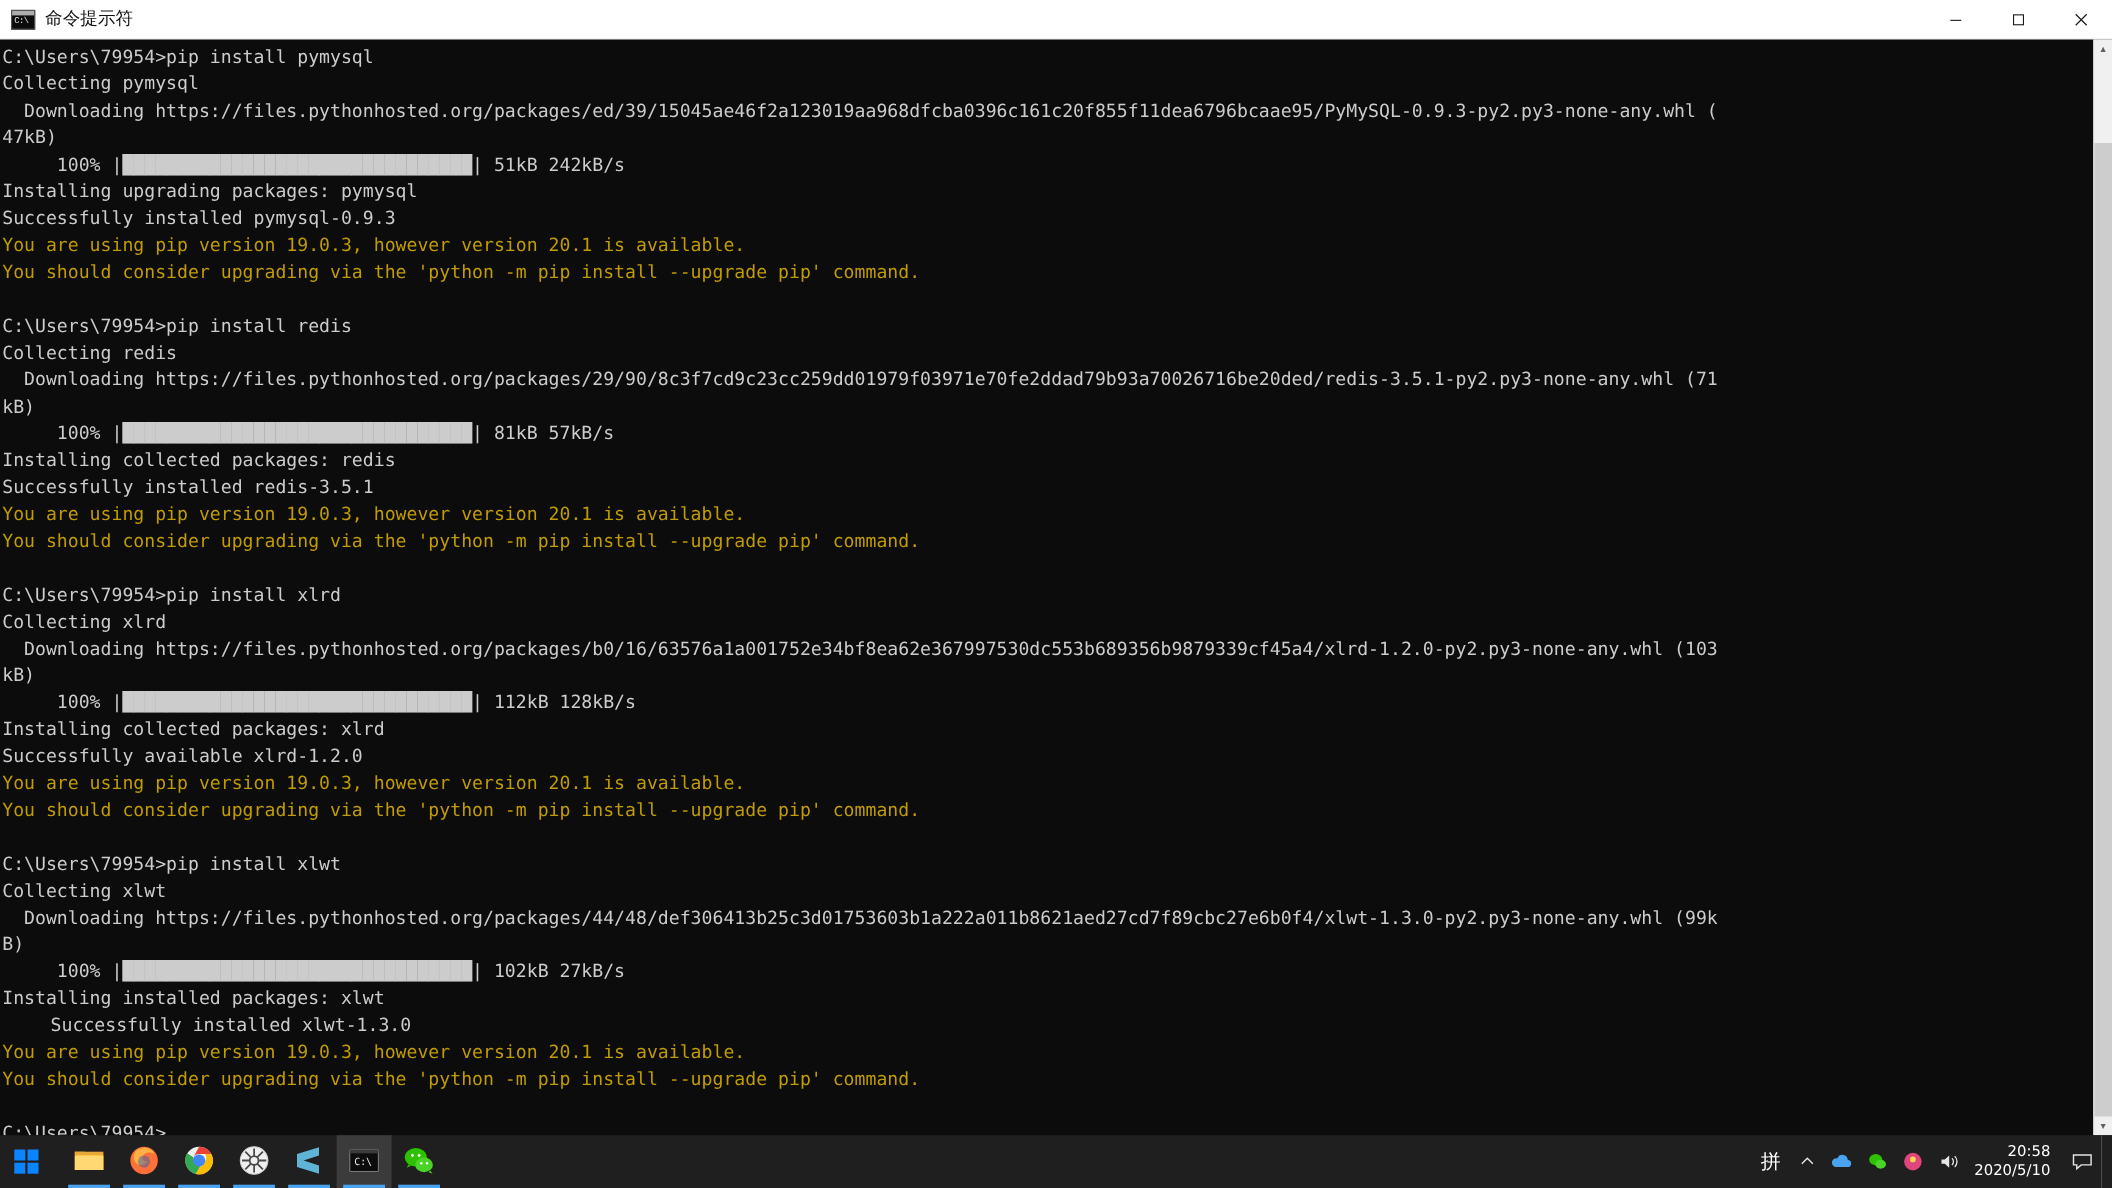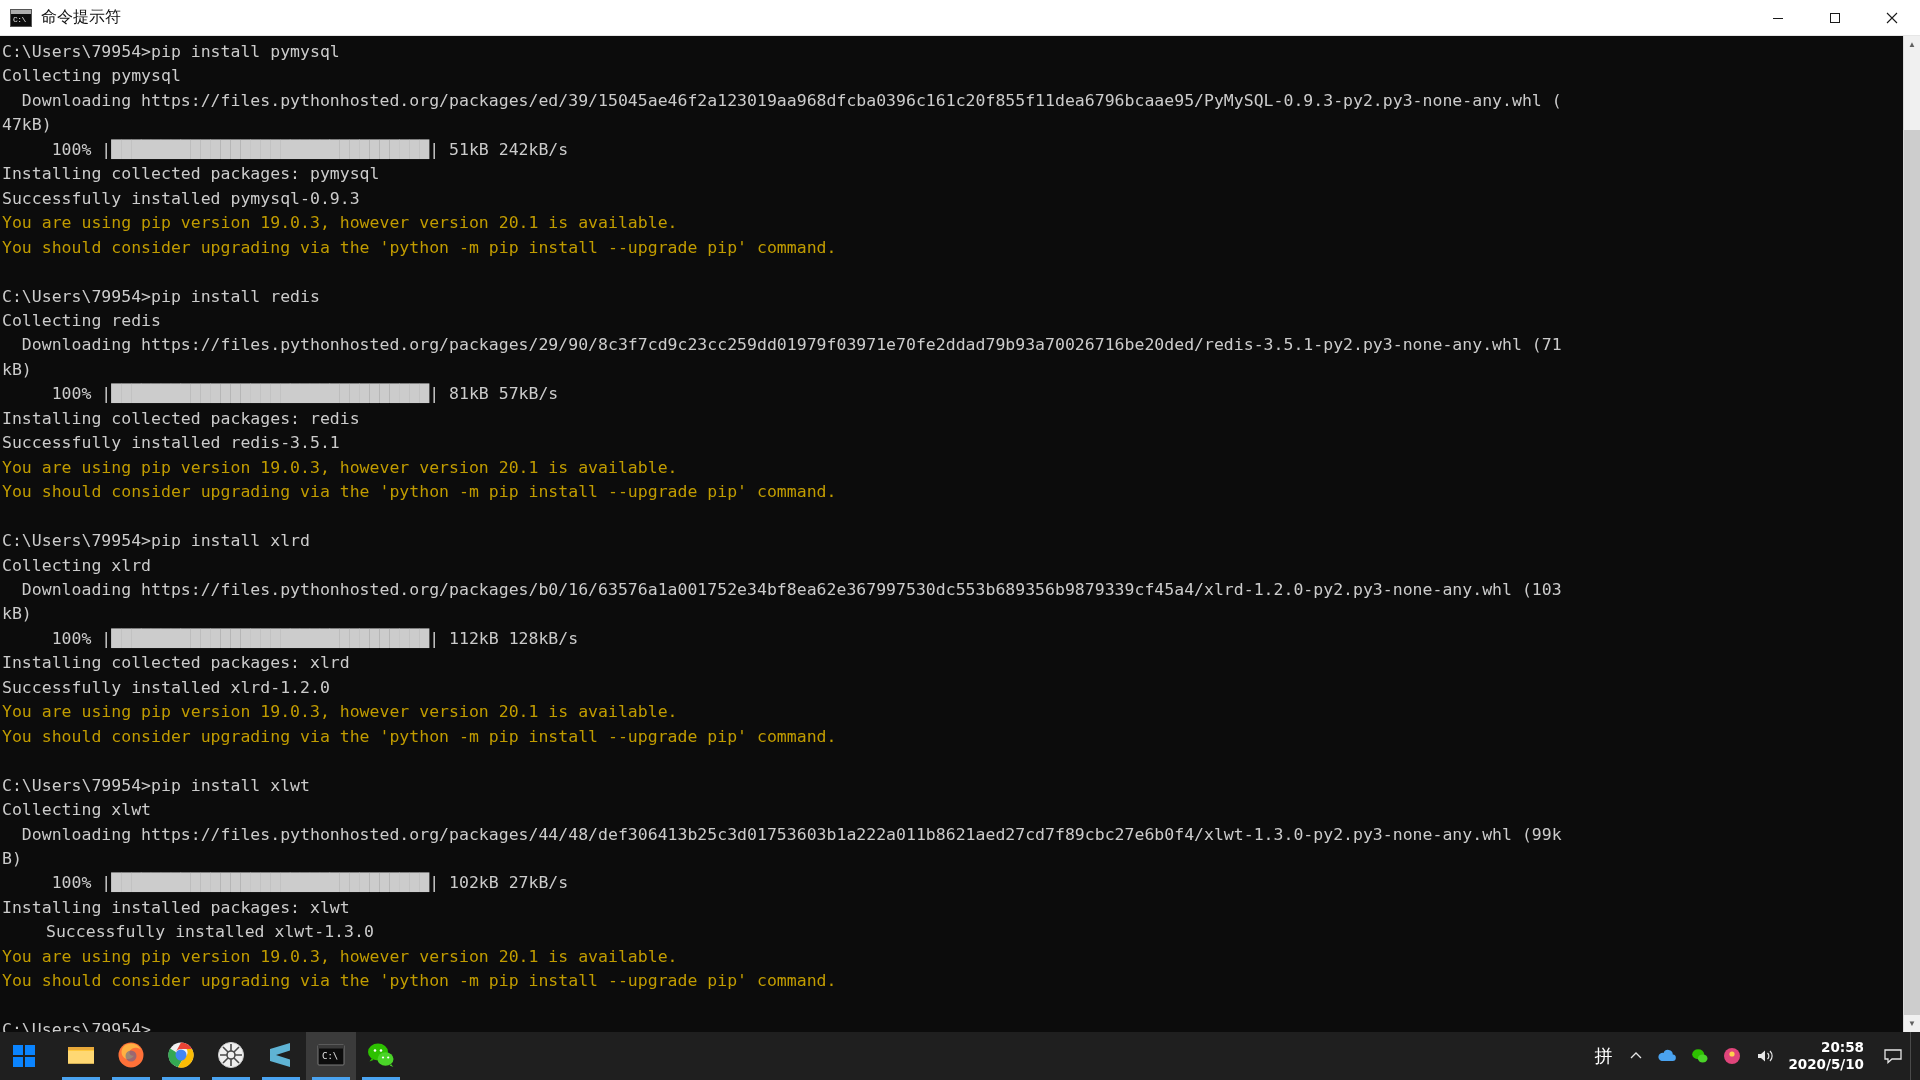--- a/index.html
+++ b/index.html
@@ -63,21 +63,21 @@
   .task { width:50px; height:48px; display:flex; align-items:flex-start; justify-content:center;
           padding-top:8px; position:relative; }
   .task.active { background:#3b3b3b; }
   .task .underline { position:absolute; bottom:0; left:6px; right:6px; height:3px; background:#4aa3f0; }
   .ticon { width:30px; height:30px; position:relative; }
 
   #tray { position:absolute; right:0; top:0; height:48px; display:flex; align-items:center; }
   .tray-item { padding:0 7px; display:flex; align-items:center; justify-content:center;
                color:#e6e6e6; height:48px; }
   #clock { color:#ffffff; font-family:"DejaVu Sans", sans-serif; font-size:13.5px;
-           line-height:17px; text-align:right; padding:0 12px 0 6px;font-weight:bold; }
+           line-height:17px; text-align:right; padding:0 12px 0 6px; }
   #ime { color:#ffffff; font-family:"DejaVu Sans", sans-serif; font-size:18px; padding:0 10px; }
   #showdesktop { width:10px; height:48px; border-left:1px solid #4a4a4a; }
 </style>
 </head>
 <body>
 
 <div id="window">
 
   <div id="titlebar">
     <div id="title-left">
@@ -105,42 +105,42 @@
     </div>
   </div>
 
   <div id="console-wrap">
     <div id="console">
       <pre id="console-text" style="font-size: 16.5px;"><span style="color: rgb(204, 204, 204);">C:\Users\79954&gt;pip install pymysql</span>
 <span style="color: rgb(204, 204, 204);">Collecting pymysql</span>
 <span style="color: rgb(204, 204, 204);">  Downloading https://files.pythonhosted.org/packages/ed/39/15045ae46f2a123019aa968dfcba0396c161c20f855f11dea6796bcaae95/PyMySQL-0.9.3-py2.py3-none-any.whl (</span>
 <span style="color: rgb(204, 204, 204); margin-top: 16px;">47kB)</span>
 <span style="color: rgb(204, 204, 204);">     100% |████████████████████████████████| 51kB 242kB/s</span>
-<span style="color: rgb(204, 204, 204);">Installing collected packages: pymysql</span>
+<span style="color: rgb(204, 204, 204);">Installing upgrading packages: pymysql</span>
 <span style="color: rgb(204, 204, 204);">Successfully installed pymysql-0.9.3</span>
 <span style="color: rgb(193, 156, 0);">You are using pip version 19.0.3, however version 20.1 is available.</span>
 <span style="color: rgb(193, 156, 0);">You should consider upgrading via the 'python -m pip install --upgrade pip' command.</span>
 <span style="color: rgb(204, 204, 204);"></span>
 <span style="color: rgb(204, 204, 204);">C:\Users\79954&gt;pip install redis</span>
 <span style="color: rgb(204, 204, 204);">Collecting redis</span>
 <span style="color: rgb(204, 204, 204);">  Downloading https://files.pythonhosted.org/packages/29/90/8c3f7cd9c23cc259dd01979f03971e70fe2ddad79b93a70026716be20ded/redis-3.5.1-py2.py3-none-any.whl (71</span>
 <span style="color: rgb(204, 204, 204);">kB)</span>
 <span style="color: rgb(204, 204, 204);">     100% |████████████████████████████████| 81kB 57kB/s</span>
 <span style="color: rgb(204, 204, 204);">Installing collected packages: redis</span>
 <span style="color: rgb(204, 204, 204);">Successfully installed redis-3.5.1</span>
 <span style="color: rgb(193, 156, 0);">You are using pip version 19.0.3, however version 20.1 is available.</span>
 <span style="color: rgb(193, 156, 0);">You should consider upgrading via the 'python -m pip install --upgrade pip' command.</span>
 <span style="color: rgb(204, 204, 204);"></span>
 <span style="color: rgb(204, 204, 204);">C:\Users\79954&gt;pip install xlrd</span>
 <span style="color: rgb(204, 204, 204);">Collecting xlrd</span>
 <span style="color: rgb(204, 204, 204);">  Downloading https://files.pythonhosted.org/packages/b0/16/63576a1a001752e34bf8ea62e367997530dc553b689356b9879339cf45a4/xlrd-1.2.0-py2.py3-none-any.whl (103</span>
 <span style="color: rgb(204, 204, 204);">kB)</span>
 <span style="color: rgb(204, 204, 204);">     100% |████████████████████████████████| 112kB 128kB/s</span>
 <span style="color: rgb(204, 204, 204);">Installing collected packages: xlrd</span>
-<span style="color: rgb(204, 204, 204);">Successfully installed xlrd-1.2.0</span>
+<span style="color: rgb(204, 204, 204);">Successfully available xlrd-1.2.0</span>
 <span style="color: rgb(193, 156, 0);">You are using pip version 19.0.3, however version 20.1 is available.</span>
 <span style="color: rgb(193, 156, 0);">You should consider upgrading via the 'python -m pip install --upgrade pip' command.</span>
 <span style="color: rgb(204, 204, 204);"></span>
 <span style="color: rgb(204, 204, 204);">C:\Users\79954&gt;pip install xlwt</span>
 <span style="color: rgb(204, 204, 204);">Collecting xlwt</span>
 <span style="color: rgb(204, 204, 204);">  Downloading https://files.pythonhosted.org/packages/44/48/def306413b25c3d01753603b1a222a011b8621aed27cd7f89cbc27e6b0f4/xlwt-1.3.0-py2.py3-none-any.whl (99k</span>
 <span style="color: rgb(204, 204, 204);">B)</span>
 <span style="color: rgb(204, 204, 204);">     100% |████████████████████████████████| 102kB 27kB/s</span>
 <span style="color: rgb(204, 204, 204);">Installing installed packages: xlwt</span>
 <span style="color: rgb(204, 204, 204); margin-left: 44px;">Successfully installed xlwt-1.3.0</span>

